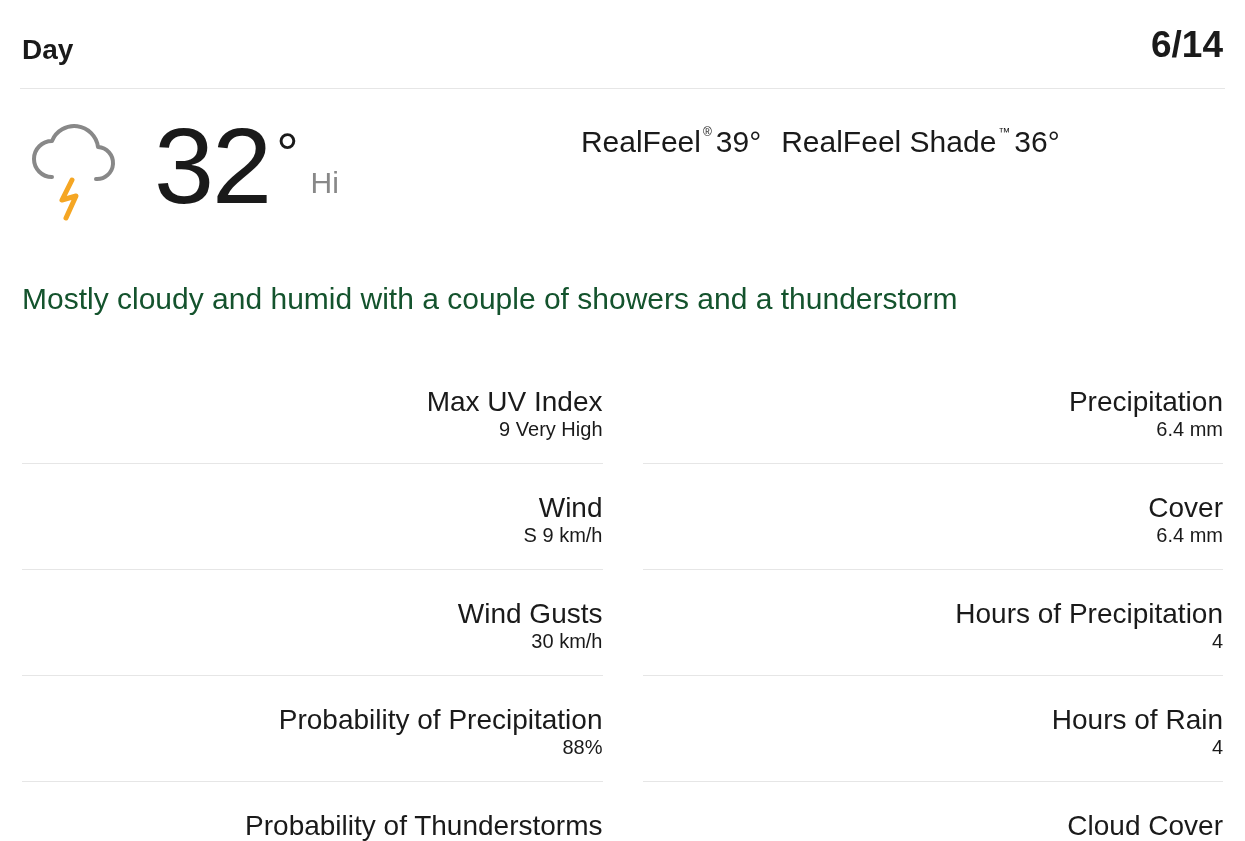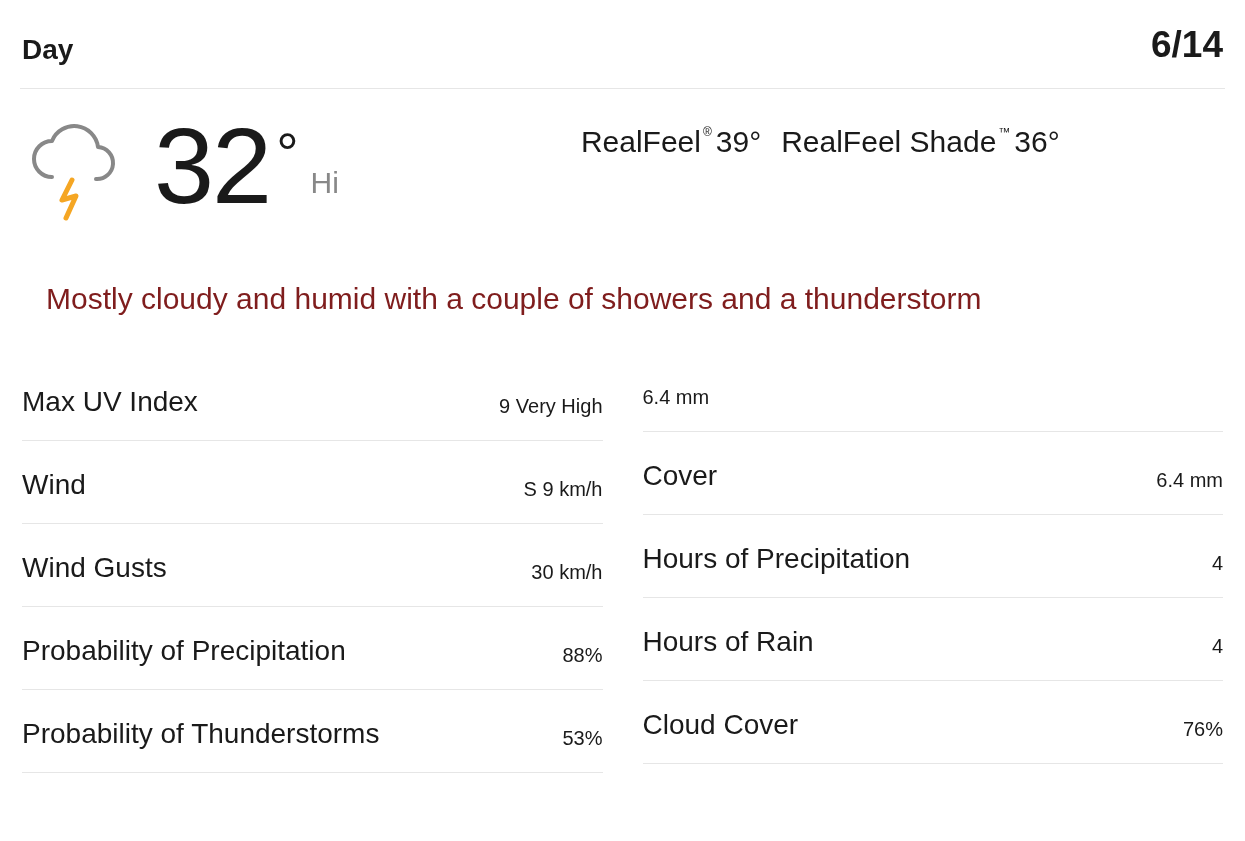--- a/index.html
+++ b/index.html
@@ -11,24 +11,24 @@
   .top-block { display:flex; align-items:flex-start; padding:28px 2px 8px 2px; gap:32px; }
   .icon-box { width:100px; height:110px; display:flex; align-items:center; justify-content:center; }
   .icon-box svg { width:100px; height:100px; }
   .temp-box { display:flex; align-items:flex-end; gap:12px; }
   .temp { font-size:108px; line-height:0.9; font-weight:300; letter-spacing:-2px; display:flex; align-items:flex-start; }
   .temp .deg { font-size:56px; line-height:1; margin-top:8px; margin-left:6px; }
   .hi { font-size:30px; color:#888; margin-bottom:14px; margin-left:2px; font-weight:400;margin-top:24px; }
   .feels { display:flex; flex-direction:row; gap:20px; padding-top:8px; margin-left:210px;}
   .feel-line { font-size:30px; color:#1a1a1a; display:flex; align-items:flex-start; }
   .feel-line sup { font-size:12px; vertical-align:super; margin-left:2px; margin-right:4px; color:#1a1a1a;}
-  .desc { font-size:30px; color:#7f1d1d; padding:44px 2px 20px 2px; line-height:1.35;margin-left:24px; }
+  .desc { font-size:30px; color:#14532d; padding:44px 2px 20px 2px; line-height:1.35; }
   .details { display:flex; gap:40px; padding:18px 2px 0 2px; }
   .col { flex:1; display:flex; flex-direction:column; }
-  .row { display:flex; justify-content:space-between; align-items:flex-end; padding:28px 0 22px 0; border-bottom:1px solid #e6e6e6; }
+  .row { display:flex; justify-content:space-between; align-items:flex-end; padding:28px 0 22px 0; border-bottom:1px solid #e6e6e6;flex-direction:column; }
   .row .label { font-size:28px; color:#1a1a1a; }
   .row .value { font-size:20px; color:#1a1a1a; }
 </style>
 </head>
 <body>
 
 <div class="card">
 
   <div class="header">
     <span>Day</span>
@@ -84,20 +84,21 @@
           <span class="label">Probability of Precipitation</span>
           <span class="value">88%</span>
         </div>
         <div class="row">
           <span class="label">Probability of Thunderstorms</span>
           <span class="value">53%</span>
         </div>
       </div>
     <div class="col" id="right-col">
         <div class="row">
+          <span class="label">Precipitation</span>
           <span class="value">6.4 mm</span>
         </div>
         <div class="row">
           <span class="label">Cover</span>
           <span class="value">6.4 mm</span>
         </div>
         <div class="row">
           <span class="label">Hours of Precipitation</span>
           <span class="value">4</span>
         </div>

